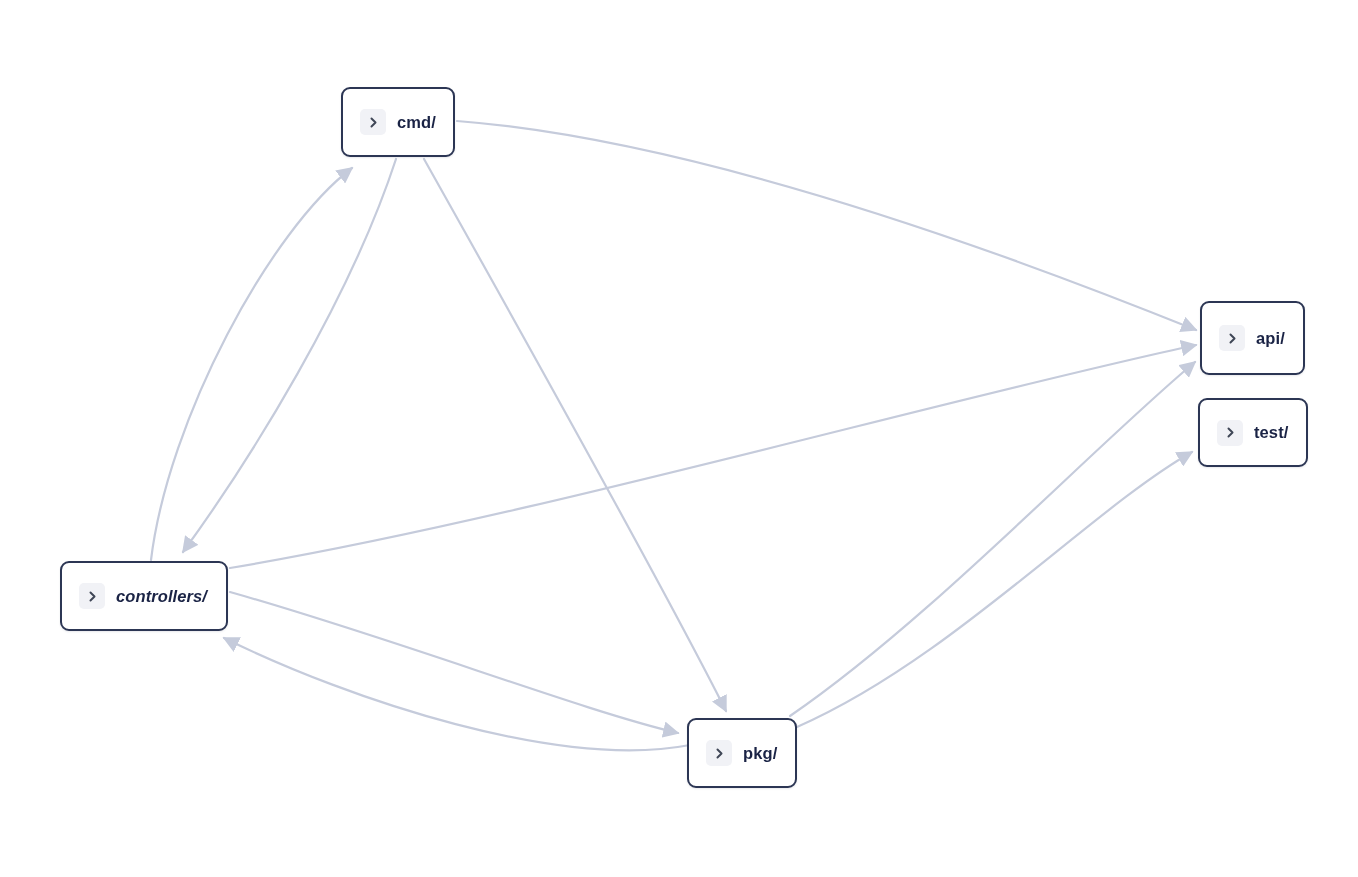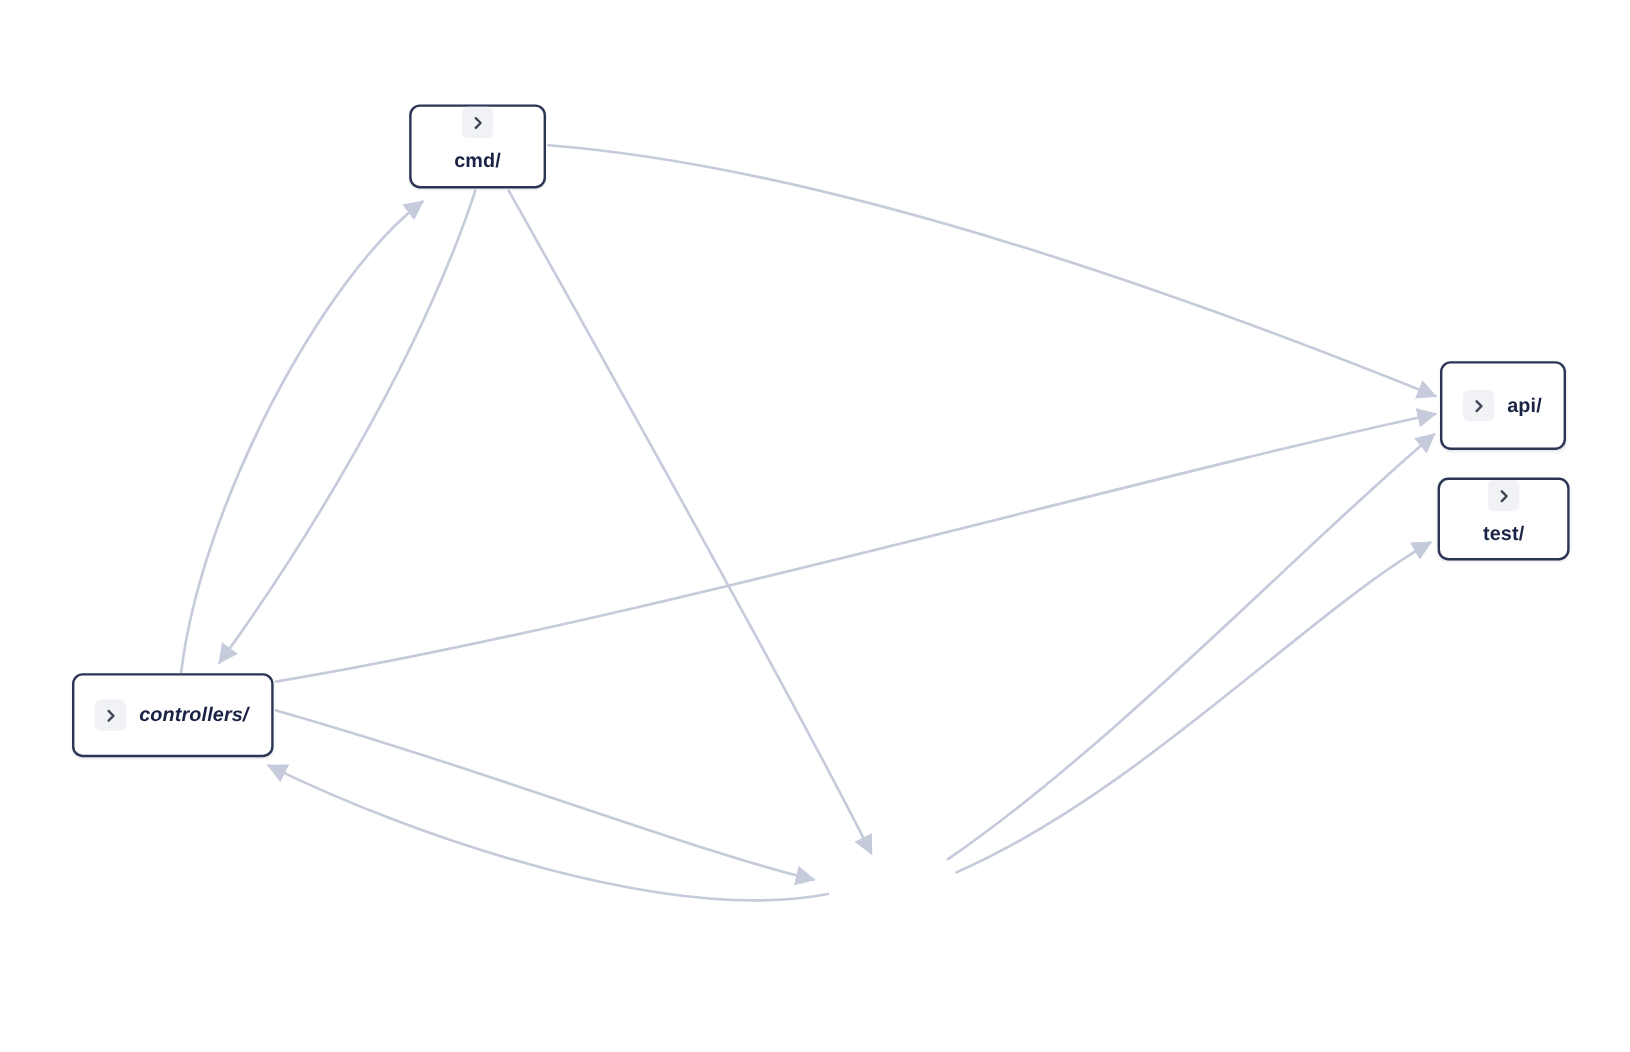--- a/index.html
+++ b/index.html
@@ -72,50 +72,58 @@
         <path d="M 151,560 C 168,420 270,230 352,168" fill="none" stroke="#c5cbdb" stroke-width="2.2" stroke-linecap="round" marker-end="url(#arrowhead)"></path>
         <path d="M 424,159 C 520,330 660,580 726,711" fill="none" stroke="#c5cbdb" stroke-width="2.2" stroke-linecap="round" marker-end="url(#arrowhead)"></path>
         <path d="M 230,568 C 520,520 940,400 1196,345" fill="none" stroke="#c5cbdb" stroke-width="2.2" stroke-linecap="round" marker-end="url(#arrowhead)"></path>
         <path d="M 230,592 C 400,640 580,710 678,733" fill="none" stroke="#c5cbdb" stroke-width="2.2" stroke-linecap="round" marker-end="url(#arrowhead)"></path>
         <path d="M 690,745 C 560,770 350,700 224,638" fill="none" stroke="#c5cbdb" stroke-width="2.2" stroke-linecap="round" marker-end="url(#arrowhead)"></path>
         <path d="M 790,716 C 930,620 1090,450 1195,362" fill="none" stroke="#c5cbdb" stroke-width="2.2" stroke-linecap="round" marker-end="url(#arrowhead)"></path>
         <path d="M 797,727 C 950,660 1090,510 1192,452" fill="none" stroke="#c5cbdb" stroke-width="2.2" stroke-linecap="round" marker-end="url(#arrowhead)"></path>
       </g>
   </svg>
 
-  <div class="node" style="left: 341px; top: 87px; width: 114px; height: 70px; background: rgb(255, 255, 255); border-color: rgb(44, 54, 84); flex-direction: column;">
+  <div class="node" style="left: 341px; top: 87px; width: 114px; height: 70px; background: rgb(255, 255, 255); border-color: rgb(44, 54, 84);">
     <span class="node-icon">
       <svg width="13" height="13" viewBox="0 0 16 16">
           <path d="M5.5 3 L10.5 8 L5.5 13" fill="none" stroke="#3f4656" stroke-width="2.4" stroke-linecap="round" stroke-linejoin="round"></path>
         </svg>
     </span>
     <span class="node-label">cmd/</span>
   </div>
 
   <div class="node" style="left: 1200px; top: 301px; width: 105px; height: 74px; background: rgb(255, 255, 255); border-color: rgb(44, 54, 84);">
     <span class="node-icon">
       <svg width="13" height="13" viewBox="0 0 16 16">
           <path d="M5.5 3 L10.5 8 L5.5 13" fill="none" stroke="#3f4656" stroke-width="2.4" stroke-linecap="round" stroke-linejoin="round"></path>
         </svg>
     </span>
     <span class="node-label">api/</span>
   </div>
 
-  <div class="node" style="left: 1198px; top: 398px; width: 110px; height: 69px; background: rgb(255, 255, 255); border-color: rgb(44, 54, 84); flex-direction: column;">
+  <div class="node" style="left: 1198px; top: 398px; width: 110px; height: 69px; background: rgb(255, 255, 255); border-color: rgb(44, 54, 84);">
     <span class="node-icon">
       <svg width="13" height="13" viewBox="0 0 16 16">
           <path d="M5.5 3 L10.5 8 L5.5 13" fill="none" stroke="#3f4656" stroke-width="2.4" stroke-linecap="round" stroke-linejoin="round"></path>
         </svg>
     </span>
     <span class="node-label">test/</span>
   </div>
 
   <div class="node" style="left: 60px; top: 561px; width: 168px; height: 70px; background: rgb(255, 255, 255); border-color: rgb(44, 54, 84); font-style: italic;">
     <span class="node-icon">
       <svg width="13" height="13" viewBox="0 0 16 16">
           <path d="M5.5 3 L10.5 8 L5.5 13" fill="none" stroke="#3f4656" stroke-width="2.4" stroke-linecap="round" stroke-linejoin="round"></path>
         </svg>
     </span>
     <span class="node-label">controllers/</span>
   </div>
 
+  <div class="node" style="left: 687px; top: 718px; width: 110px; height: 70px; background: rgb(255, 255, 255); border-color: rgb(44, 54, 84);">
+    <span class="node-icon">
+      <svg width="13" height="13" viewBox="0 0 16 16">
+          <path d="M5.5 3 L10.5 8 L5.5 13" fill="none" stroke="#3f4656" stroke-width="2.4" stroke-linecap="round" stroke-linejoin="round"></path>
+        </svg>
+    </span>
+    <span class="node-label">pkg/</span>
+  </div>
 
 </div>
 
 </body></html>

